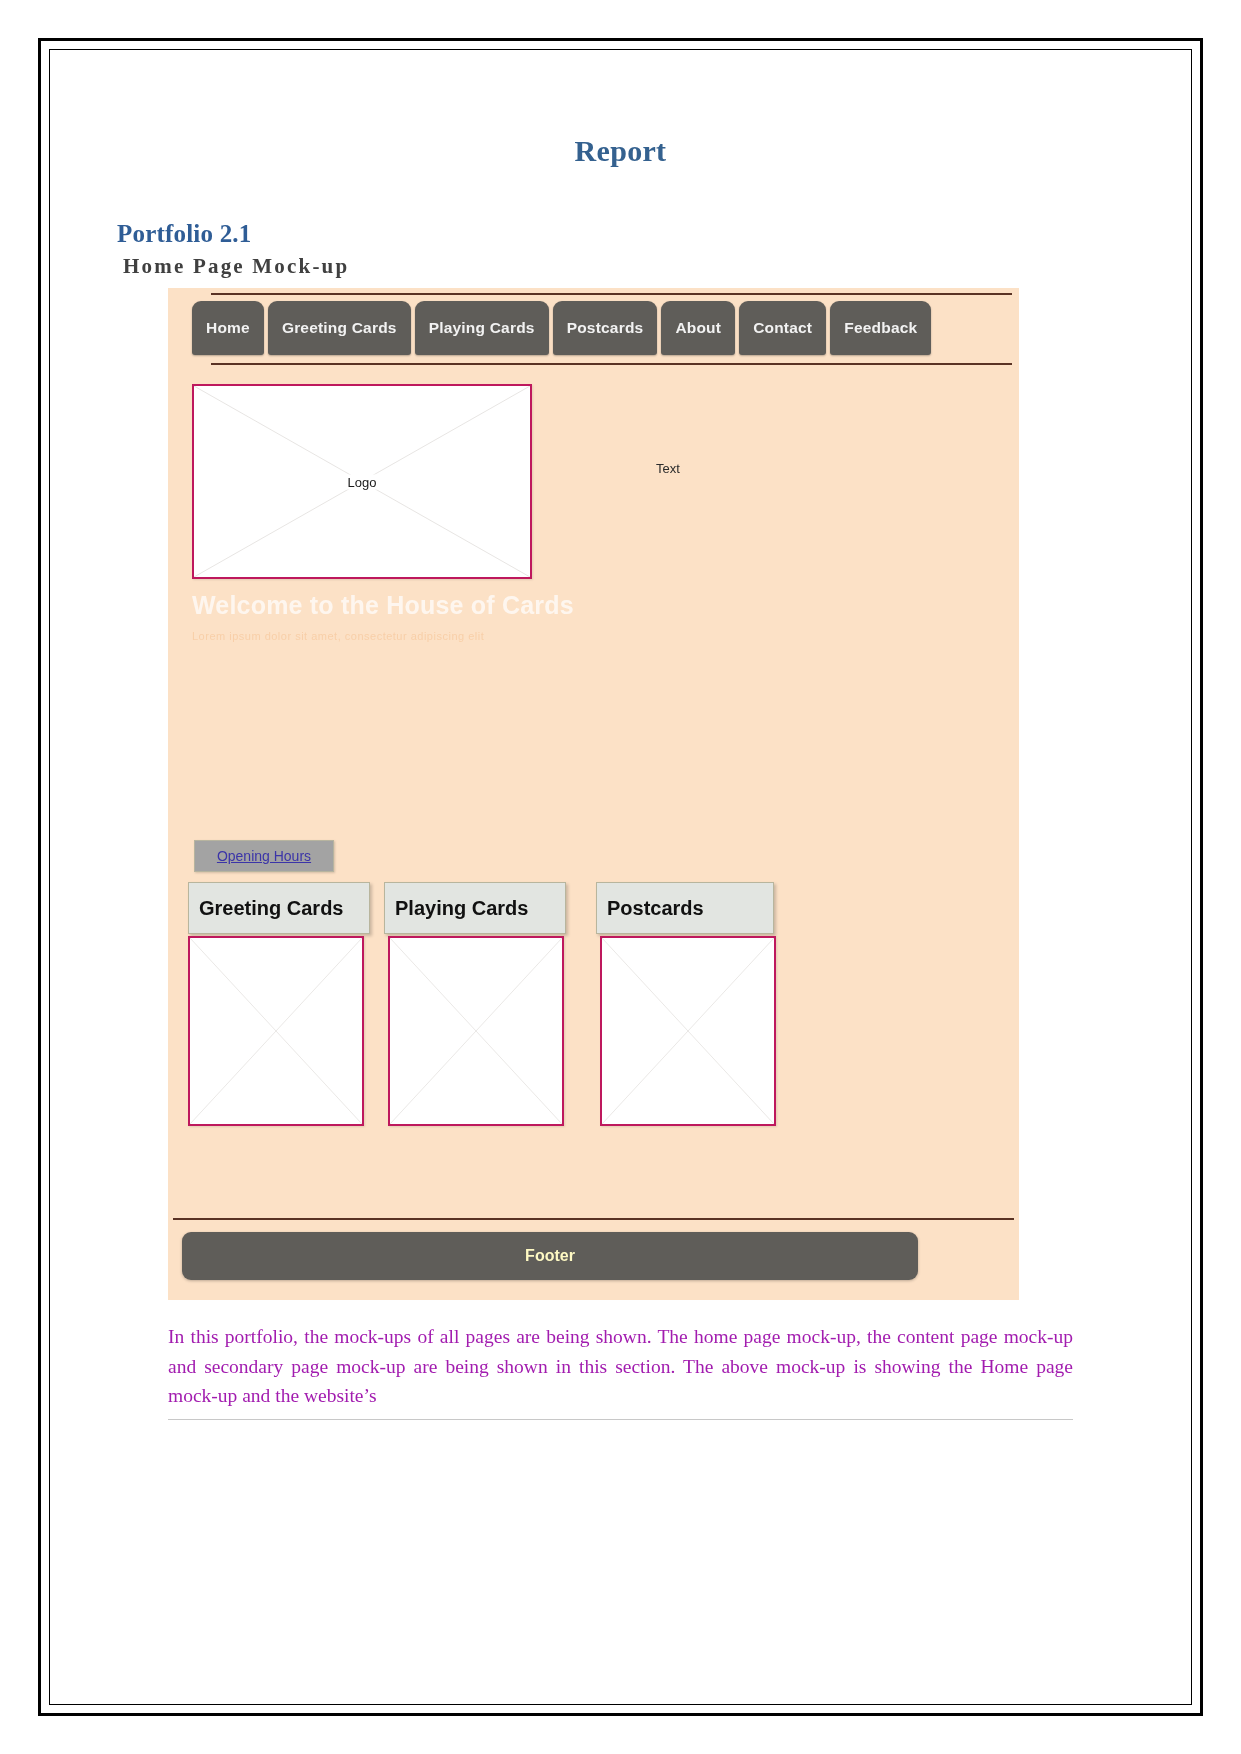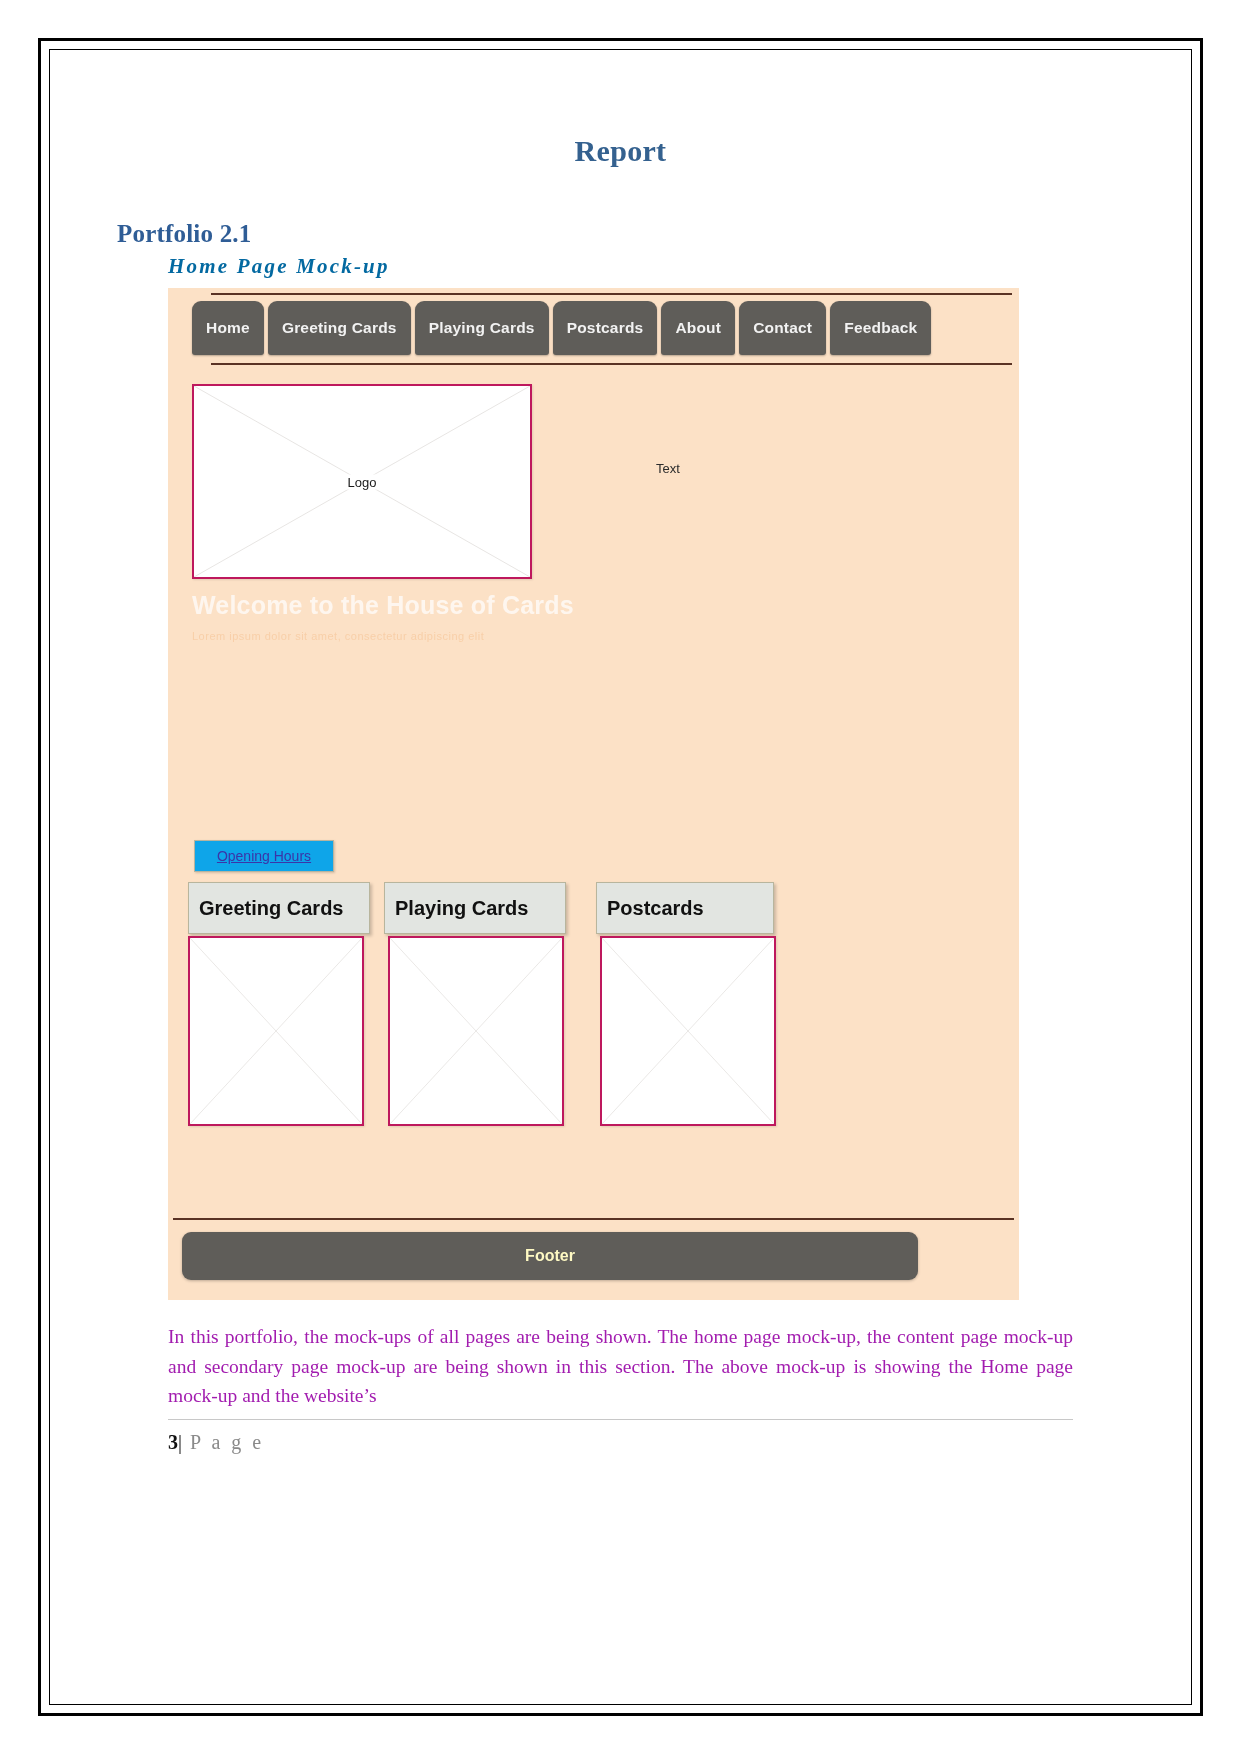--- a/index.html
+++ b/index.html
@@ -57,25 +57,24 @@
   .section-heading {
     color: #2f5d96;
     font-size: 25px;
     font-weight: bold;
     margin: 0;
     padding-left: 68px;
     padding-top: 52px;
     letter-spacing: 0.2px;
   }
   .sub-heading {
-    color: #0369a1;
+    color: #404040;
     font-size: 21px;
-    font-style: italic;
-    margin: 0;
-    padding-left: 119px;
+    margin: 0;
+    padding-left: 74px;
     padding-top: 6px;
     letter-spacing: 2.2px;
   }
 
   
   .mockup {
     position: relative;
     margin-left: 119px;
     margin-top: 9px;
     width: 851px;
@@ -188,21 +187,21 @@
     white-space: nowrap;
   }
 
   
   .hours-box {
     position: absolute;
     left: 26px;
     top: 552px;
     width: 140px;
     height: 32px;
-    background: #0ea5e9;
+    background: #a3a3a3;
     border: 1px solid #b7b49f;
     box-shadow: 1px 1px 2px rgba(0,0,0,0.16);
     display: flex;
     align-items: center;
     justify-content: center;
     box-sizing: border-box;
     cursor: pointer;
   }
   .hours-link {
     font-family: "Liberation Sans", sans-serif;
@@ -378,18 +377,15 @@
     <div class="footer-bar">
       <span>Footer</span>
     </div>
 
   </div>
 
   <p class="body-par">In this portfolio, the mock-ups of all pages are being shown. The home page mock-up, the content page mock-up and secondary page mock-up are being shown in this section. The above mock-up is showing the Home page mock-up and the website’s</p>
 
   <div class="page-footer">
     <div class="page-footer-rule"></div>
-    <div class="page-footer-text">
-      <span class="num">3</span><span class="bar">|</span> <span>P a g e</span>
-    </div>
   </div>
 
 </div>
 
 </body></html>

